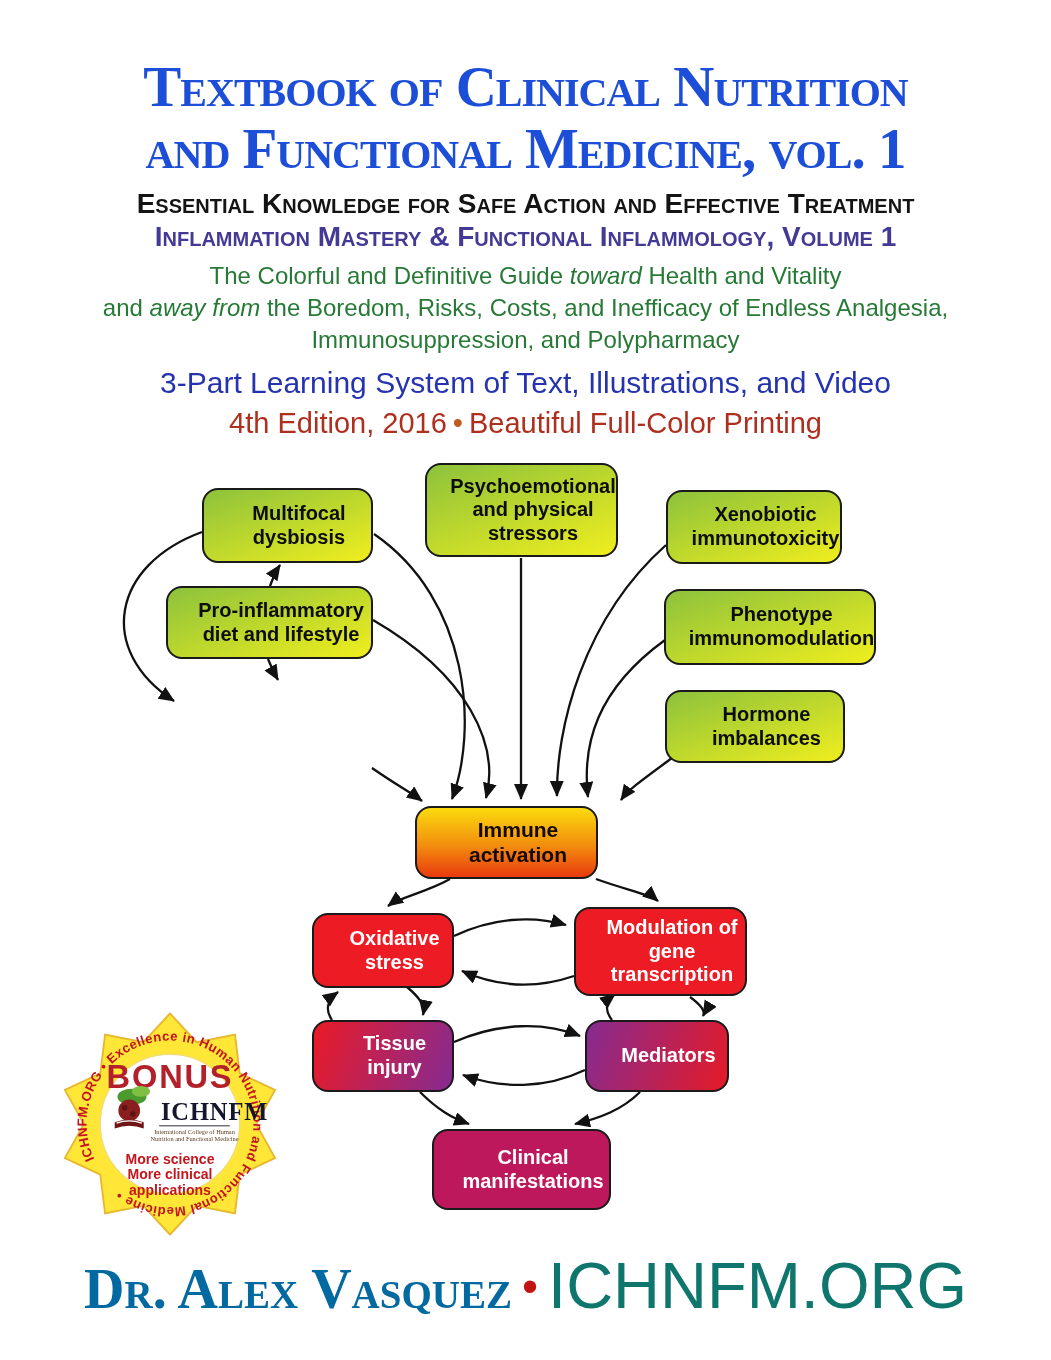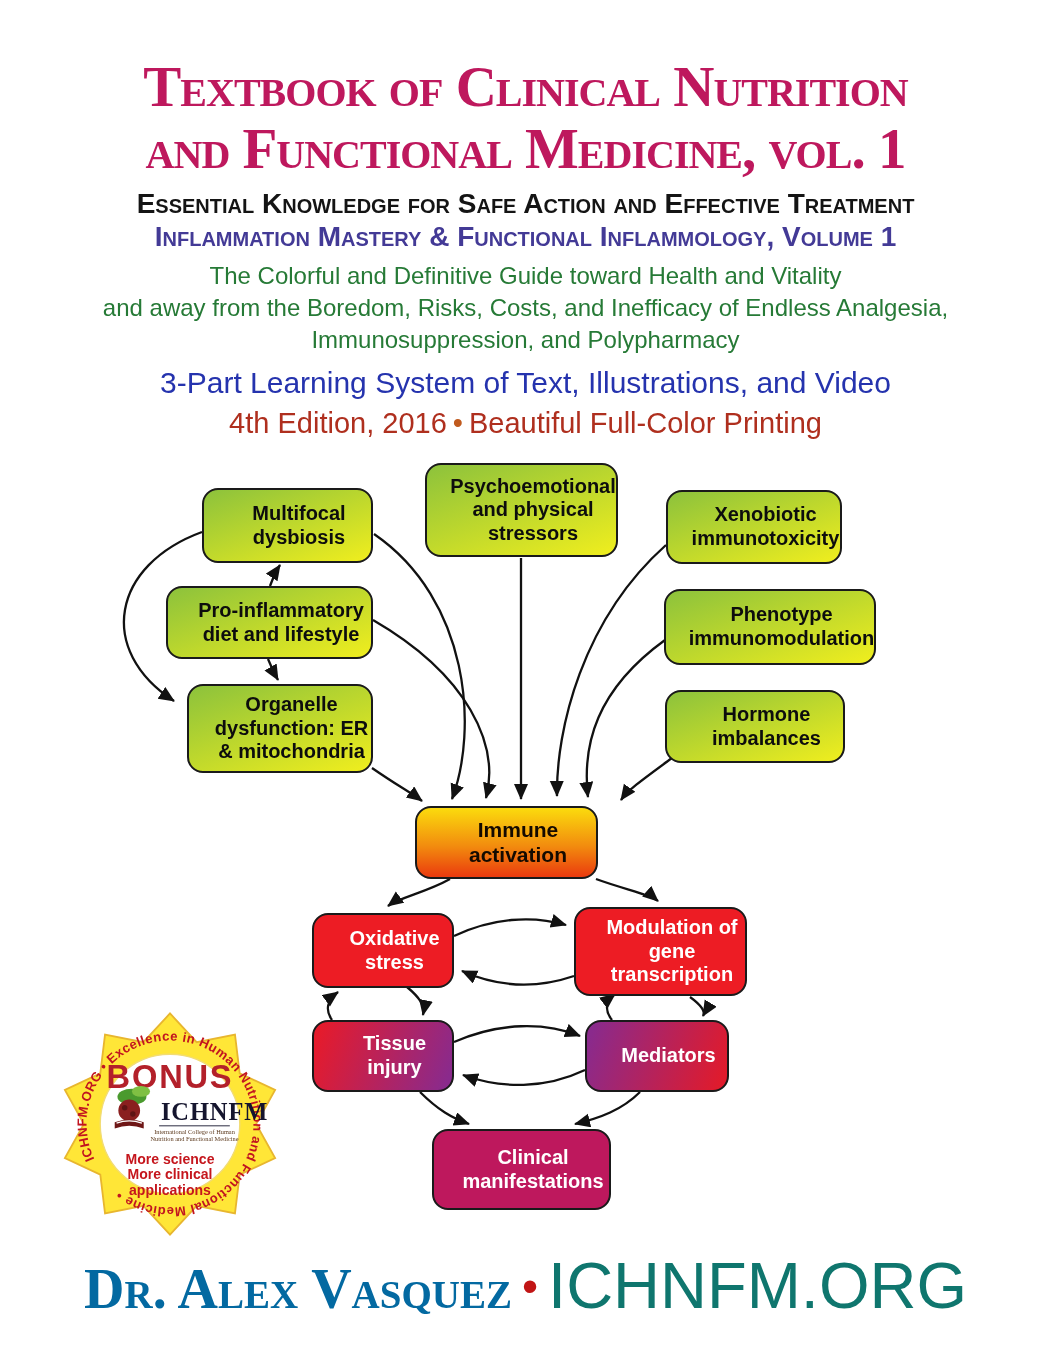--- a/index.html
+++ b/index.html
@@ -1,26 +1,26 @@
 <!DOCTYPE html>
 <html><head>
 <meta charset="utf-8">
 <style>
   html,body{margin:0;padding:0;background:#ffffff;}
   .page{position:relative;width:1051px;height:1360px;background:#ffffff;overflow:hidden;
         font-family:"Liberation Sans",sans-serif;}
   
   .header{position:absolute;top:56px;left:0;width:100%;text-align:center;}
   .title-line{font-family:"Liberation Serif",serif;font-variant:small-caps;font-weight:bold;
-              font-size:57px;line-height:1.09;color:#be185d;letter-spacing:-1px;}
+              font-size:57px;line-height:1.09;color:#1d4ed8;letter-spacing:-1px;}
   .subtitle1{margin-top:8px;font-variant:small-caps;font-weight:bold;font-size:28px;
              color:#141414;letter-spacing:0px;line-height:1.15;}
   .subtitle2{font-variant:small-caps;font-weight:bold;font-size:28px;color:#433A96;line-height:1.2;}
   .taglines{margin-top:6px;font-size:24px;color:#267A36;line-height:1.34;}
-  .taglines .it{}
+  .taglines .it{font-style:italic;}
   .learning{margin-top:9px;font-size:30px;color:#2533AE;}
   .edition{margin-top:7px;font-size:29px;color:#AF2F1E;}
   .edition .bullet{color:#C05A1E;padding:0 6px;}
   
   .node{position:absolute;display:flex;align-items:center;justify-content:center;text-align:center;
         white-space:pre-line;font-weight:bold;border:2.5px solid #1a1a1a;border-radius:16px;
         font-size:20px;line-height:1.18;box-sizing:border-box;padding-left:23px;}
   .node.green{background:linear-gradient(160deg,#8cc23c 0%,#c3da2b 55%,#f0ee1e 100%);color:#0d0d0d;}
   .node.immune{background:linear-gradient(180deg,#fbdb0d 0%,#f28c0e 55%,#ea3a0e 100%);
                color:#140a00;font-size:21px;}
@@ -93,23 +93,20 @@
 dysbiosis</div>
   <div class="node green" style="left:425px;top:463px;width:193px;height:94px">Psychoemotional
 and physical
 stressors</div>
   <div class="node green" style="left:666px;top:490px;width:176px;height:74px">Xenobiotic
 immunotoxicity</div>
   <div class="node green" style="left:166px;top:586px;width:207px;height:73px">Pro-inflammatory
 diet and lifestyle</div>
   <div class="node green" style="left:664px;top:589px;width:212px;height:76px">Phenotype
 immunomodulation</div>
-  <div class="node green" style="left:187px;top:684px;width:186px;height:89px">Organelle
-dysfunction: ER
-&amp; mitochondria</div>
   <div class="node green" style="left:665px;top:690px;width:180px;height:73px">Hormone
 imbalances</div>
   <div class="node immune" style="left:415px;top:806px;width:183px;height:73px">Immune activation</div>
   <div class="node red" style="left:312px;top:913px;width:142px;height:75px">Oxidative
 stress</div>
   <div class="node red" style="left:574px;top:907px;width:173px;height:89px">Modulation of
 gene
 transcription</div>
   <div class="node tissue" style="left:312px;top:1020px;width:142px;height:72px">Tissue injury</div>
   <div class="node mediators" style="left:585px;top:1020px;width:144px;height:72px">Mediators</div>

